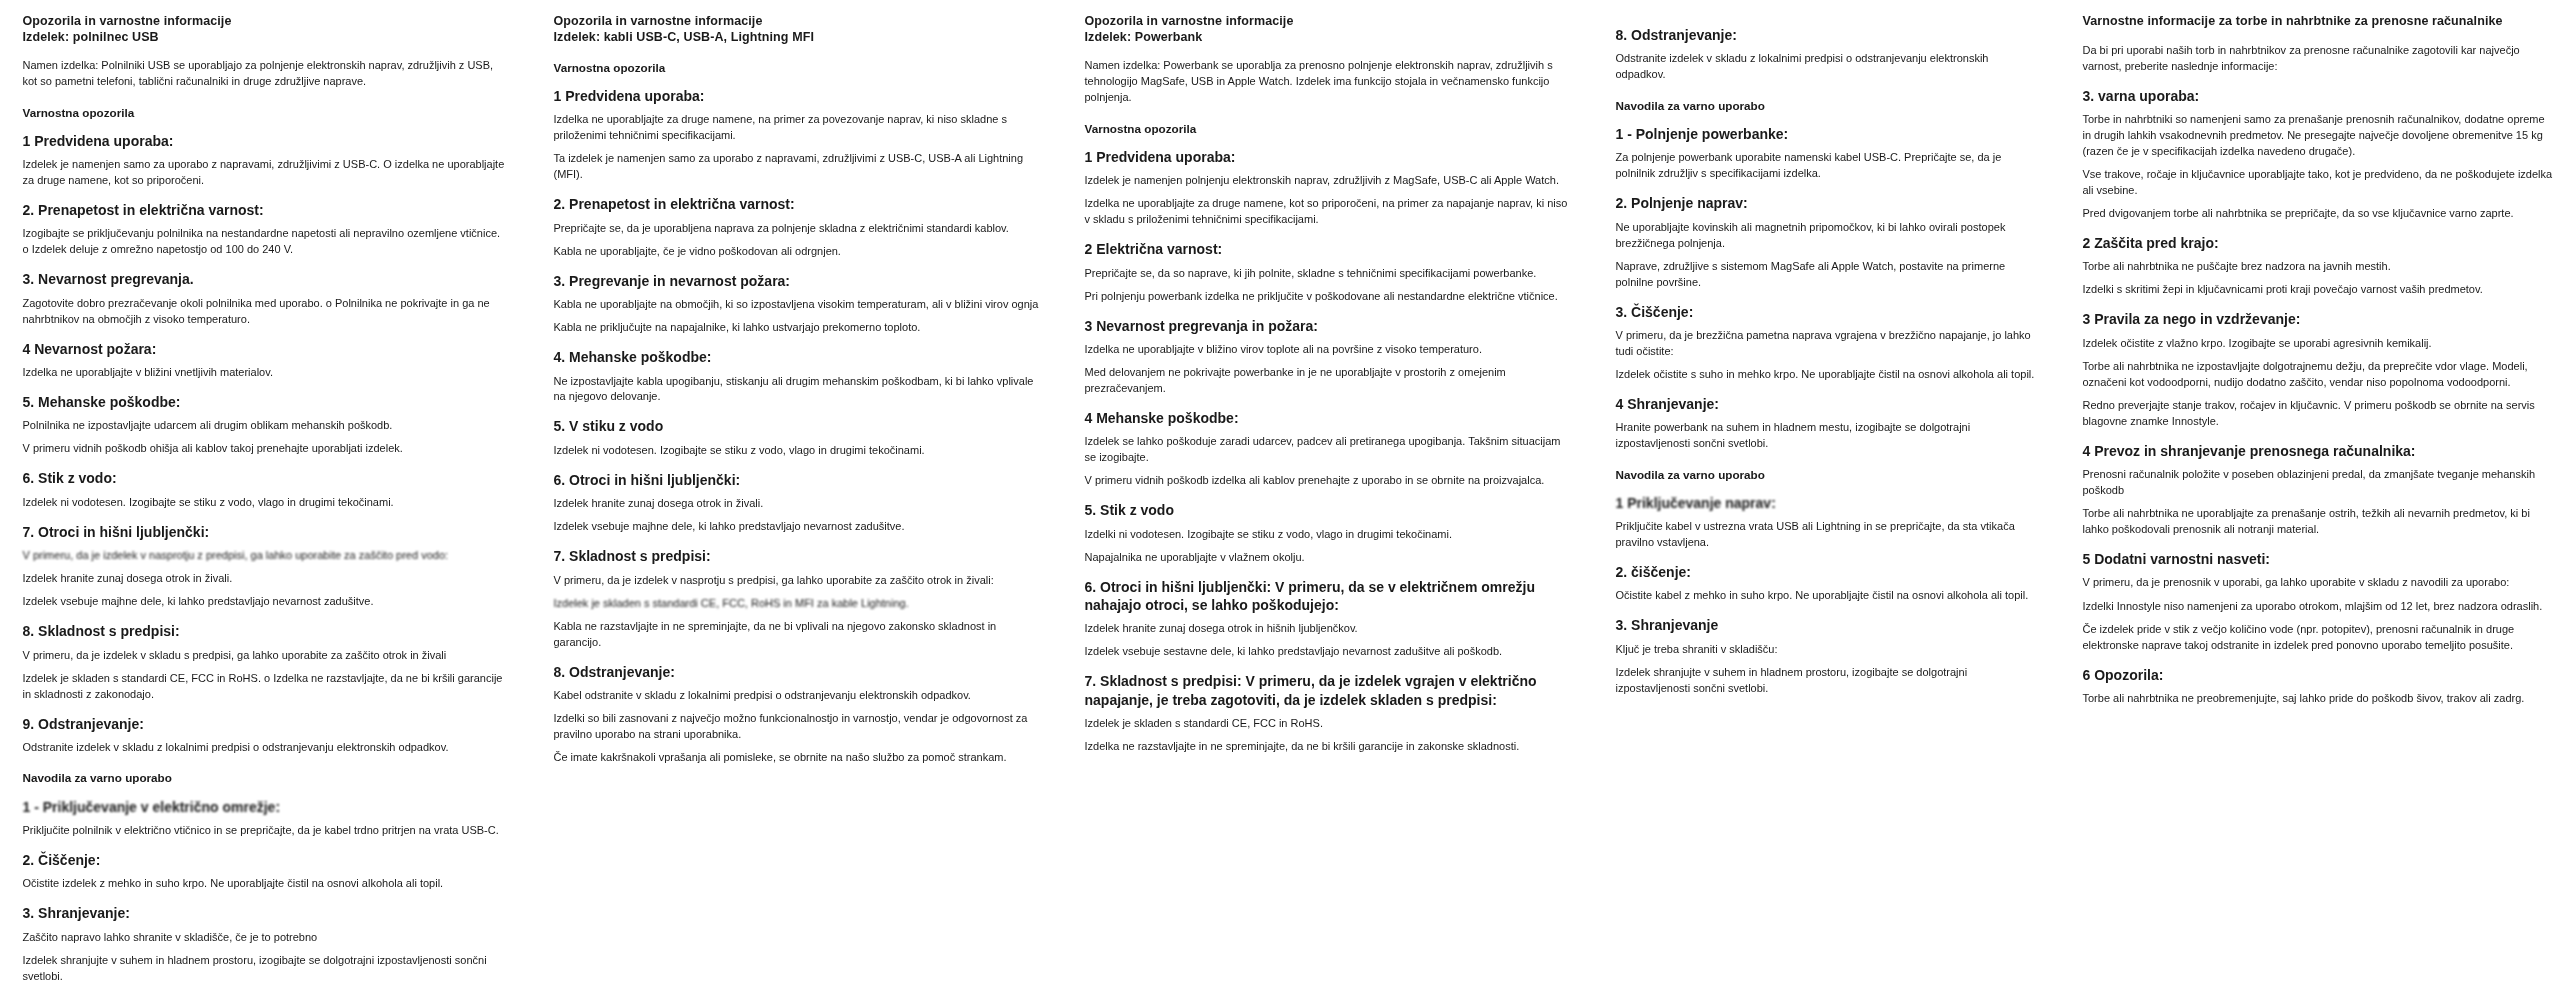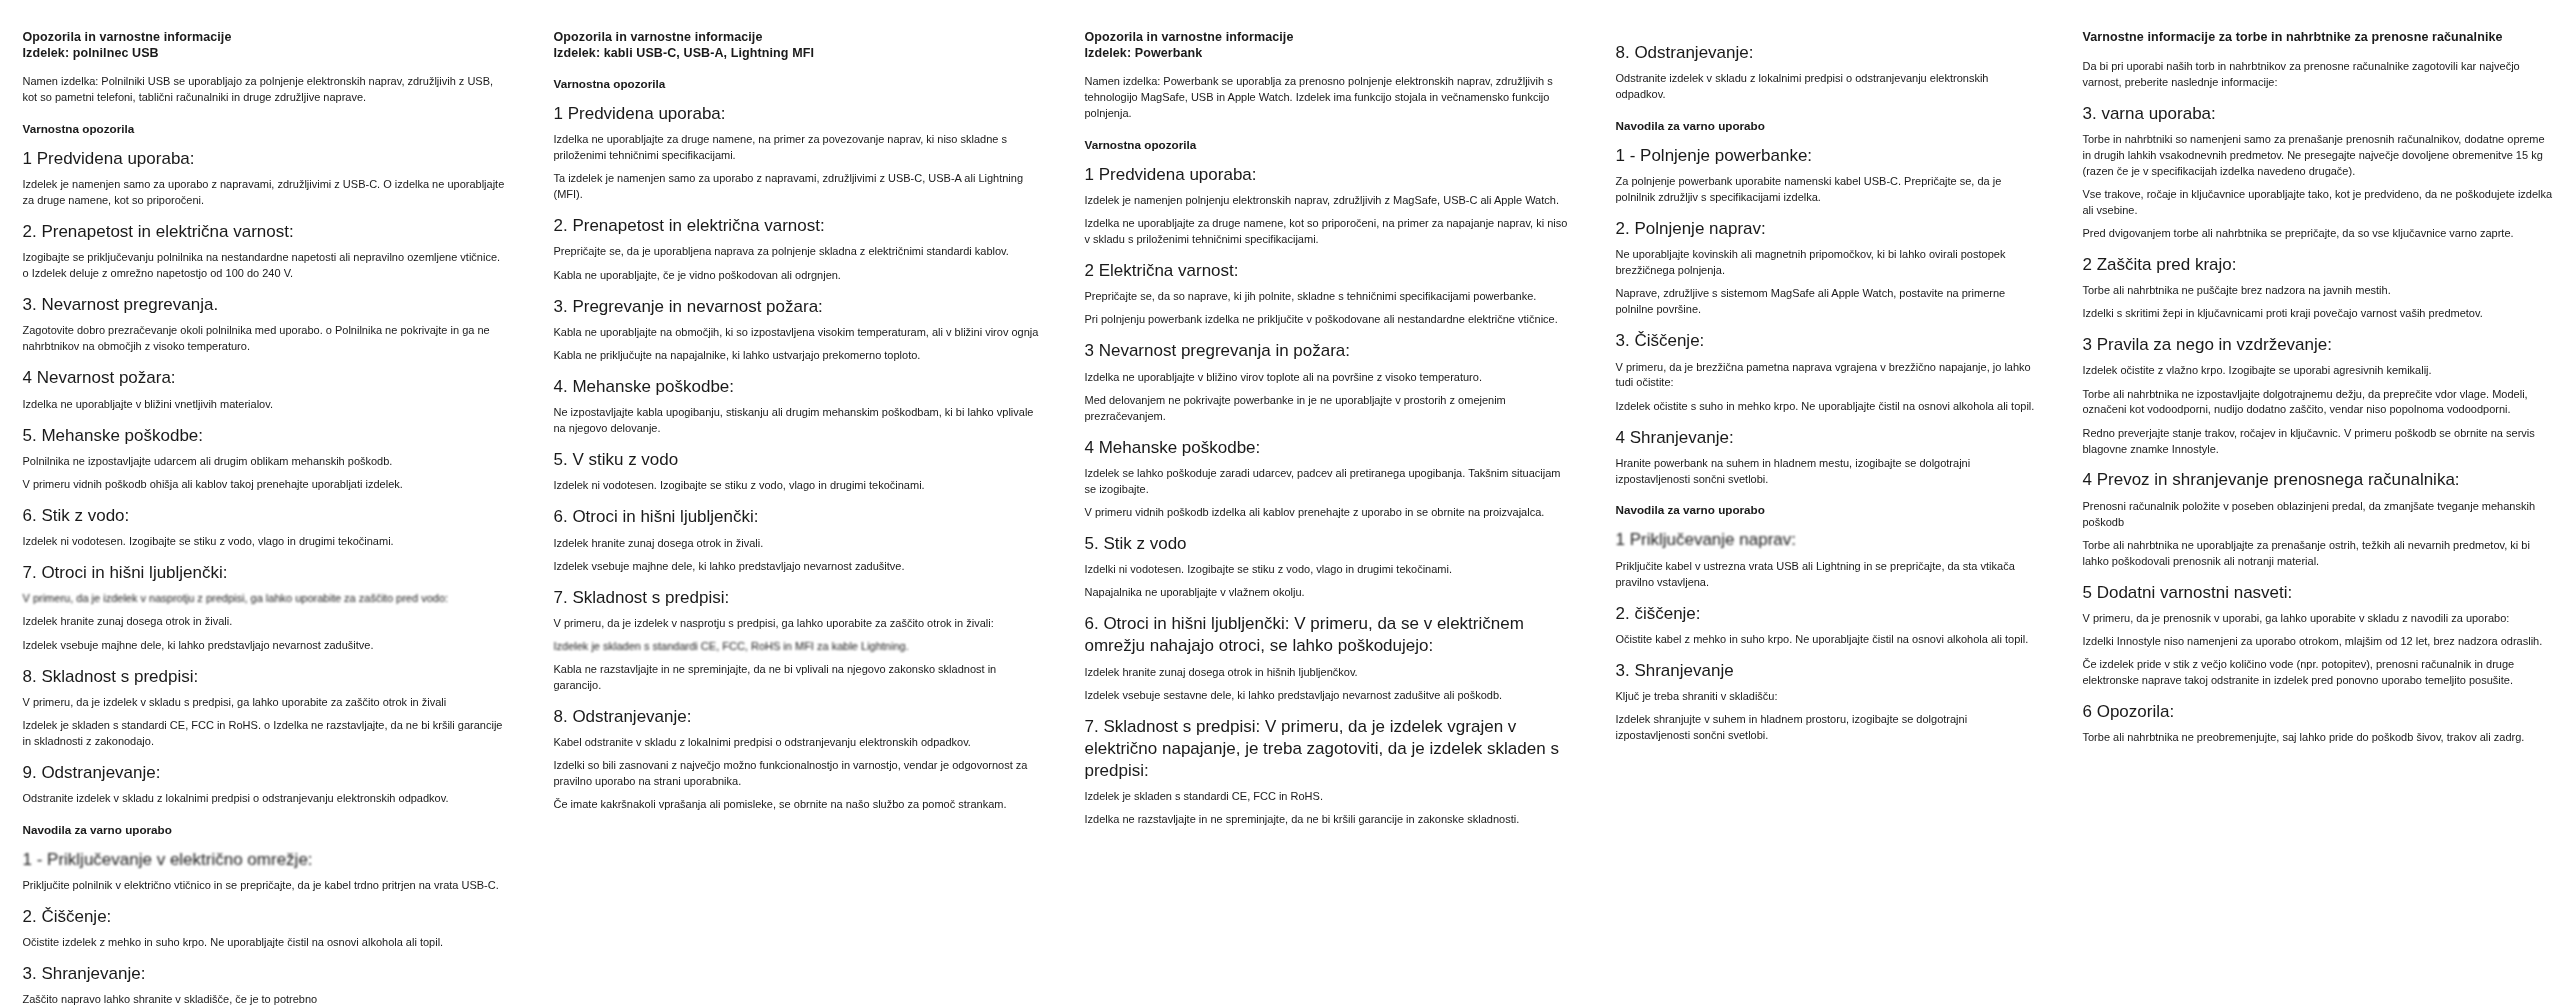--- a/index.html
+++ b/index.html
@@ -12,21 +12,21 @@
     width: 2576px;
     height: 1006px;
     font-family: "Liberation Sans", sans-serif;
     color: #1a1a1a;
     overflow: hidden;
   }
   .sheet {
     display: flex;
     width: 2576px;
     height: 730px;
-    padding: 30px 0 0 0;
+    padding: 14px 0 0 0;
   }
   .col {
     padding: 0 22.5px 0 22.5px;
     flex: 0 0 auto;
   }
   .col-1 { width: 531px; }
   .col-2 { width: 531px; }
   .col-3 { width: 531px; }
   .col-4 { width: 467px; }
   .col-5 { width: 515px; }
@@ -38,22 +38,22 @@
     line-height: 1.25;
     letter-spacing: 0.1px;
   }
   h2.sec {
     font-size: 11.7px;
     font-weight: bold;
     margin: 14.5px 0 8px 0;
     line-height: 1.3;
   }
   h3.sub {
-    font-size: 17px;
-    font-weight: normal;
+    font-size: 14px;
+    font-weight: bold;
     margin: 12px 0 7.2px 0;
     line-height: 1.3;
   }
   p.body {
     font-size: 11px;
     line-height: 1.45;
     margin: 0 0 9.7px 0;
   }
   p.tight {
     margin: 0 0 7.2px 0;

